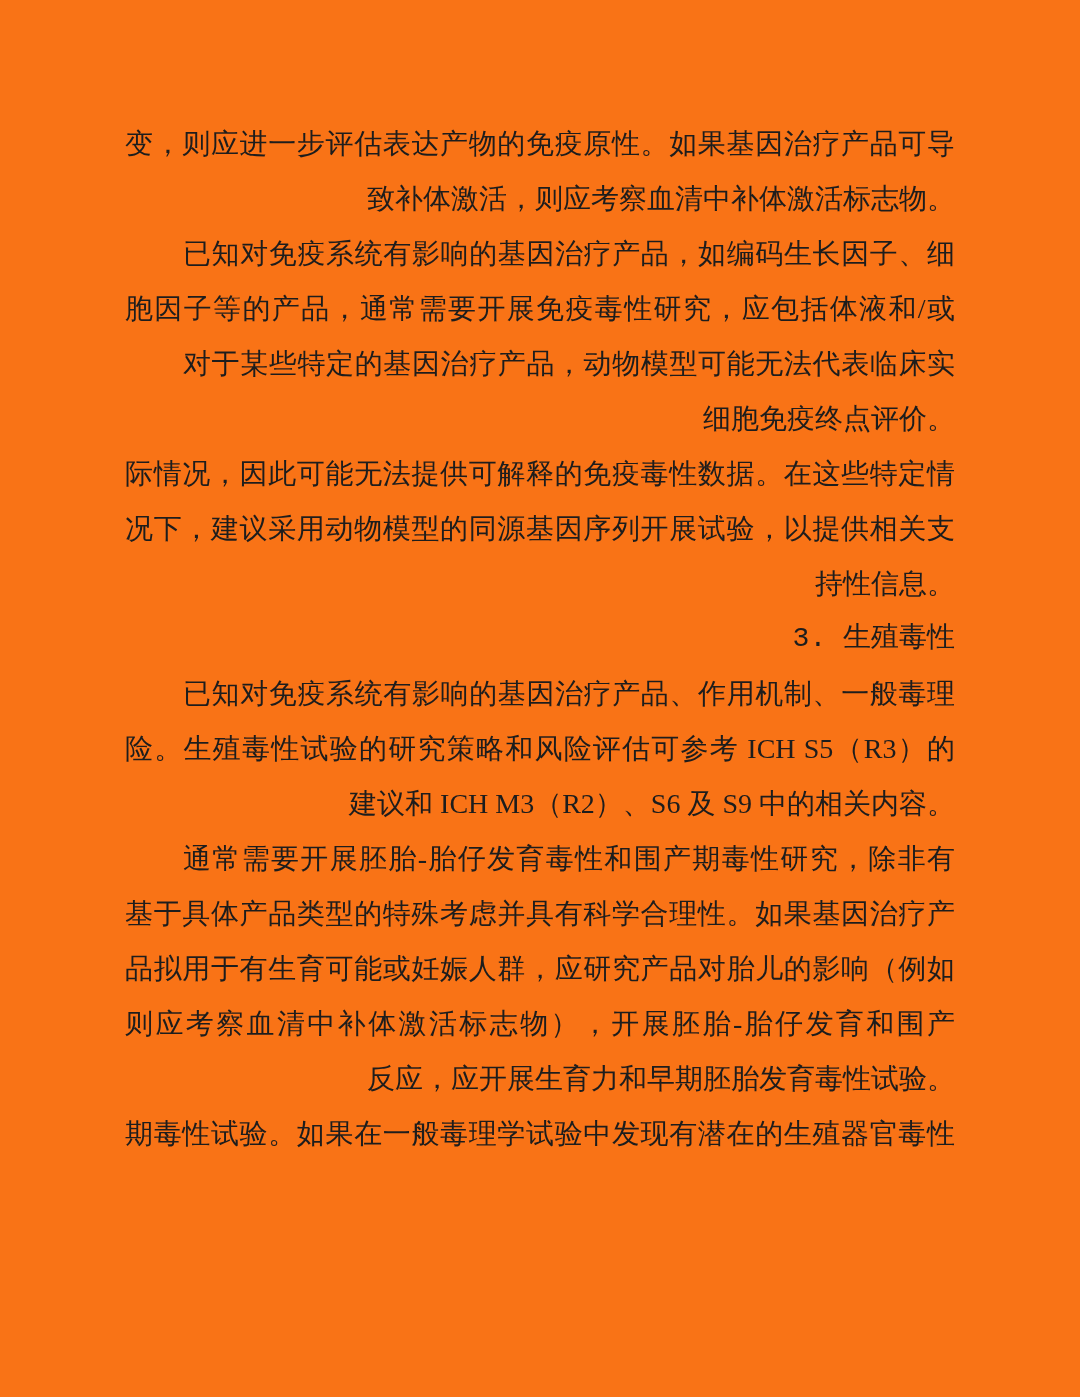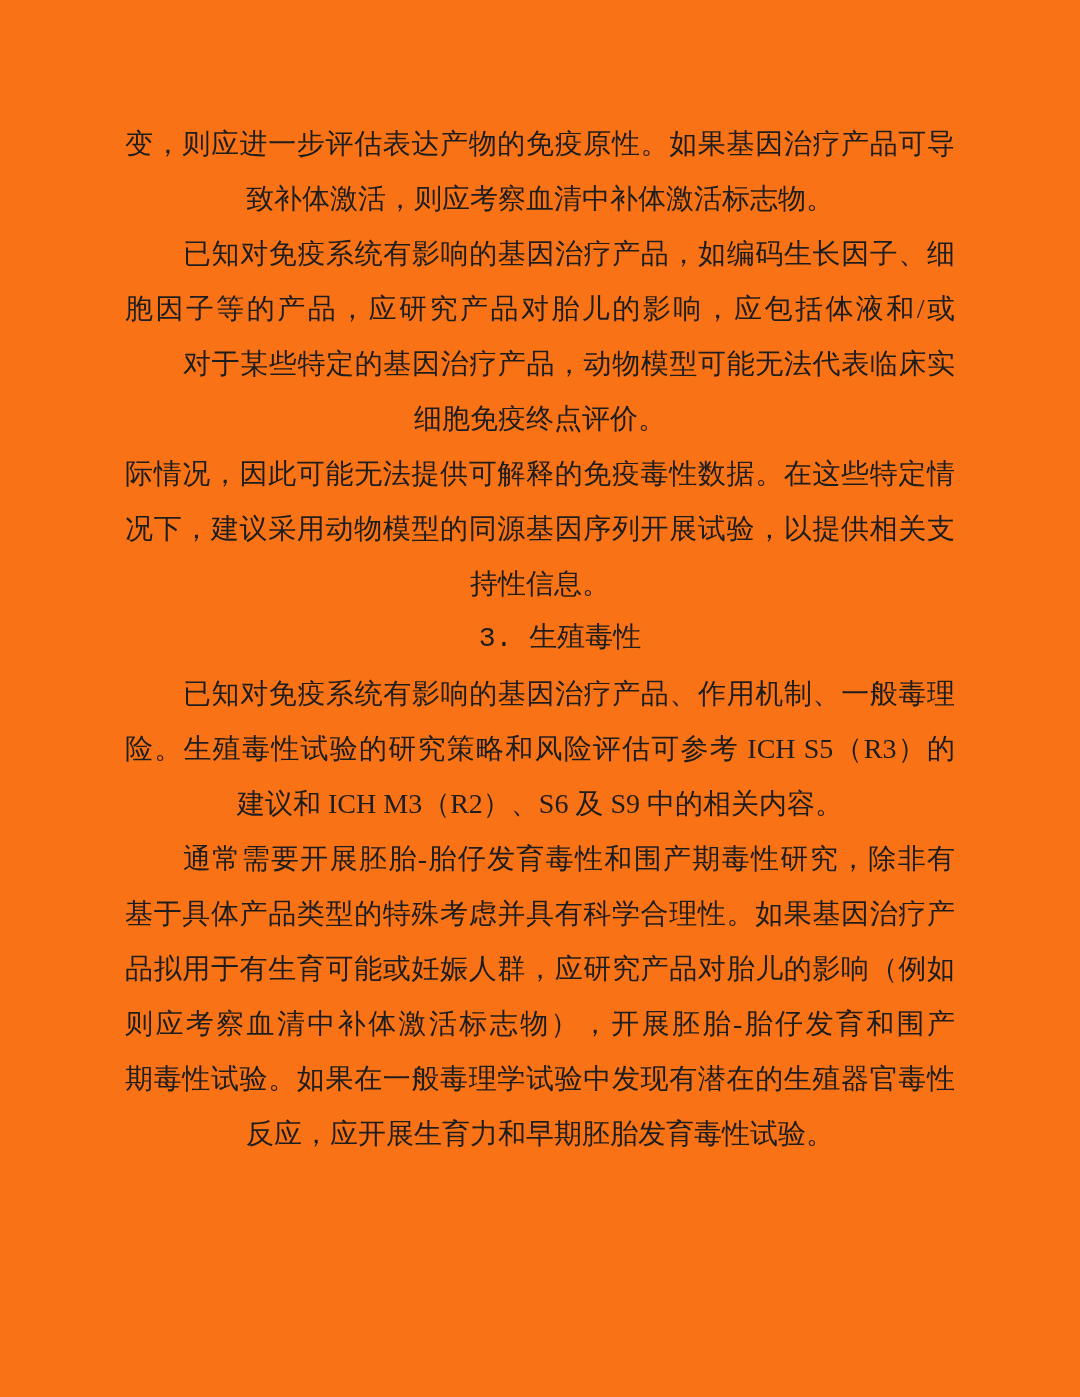--- a/index.html
+++ b/index.html
@@ -22,21 +22,21 @@
     position: absolute;
     left: 125px;
     top: 116px;
     width: 830px;
   }
   .line {
     font-size: 28px;
     height: 55px;
     line-height: 55px;
     overflow: hidden;
-    text-align: center;
+    text-align: right;
     letter-spacing: 0;
   }
   
   .line.j {
     text-align: justify;
     text-align-last: justify;
   }
   
   .line.indent {
     text-indent: 58px;
@@ -60,31 +60,31 @@
   }
 </style>
 </head>
 <body>
 
 <div class="page">
   <div class="content">
     <div class="line j">变，则应进一步评估表达产物的免疫原性。如果基因治疗产品可导</div>
     <div class="line">致补体激活，则应考察血清中补体激活标志物。</div>
     <div class="line j indent">已知对免疫系统有影响的基因治疗产品，如编码生长因子、细</div>
-    <div class="line j">胞因子等的产品，应研究产品对胎儿的影响，应包括体液和/或</div>
+    <div class="line j">胞因子等的产品，通常需要开展免疫毒性研究，应包括体液和/或</div>
     <div class="line j indent">对于某些特定的基因治疗产品，动物模型可能无法代表临床实</div>
     <div class="line">细胞免疫终点评价。</div>
     <div class="line j">际情况，因此可能无法提供可解释的免疫毒性数据。在这些特定情</div>
     <div class="line j">况下，建议采用动物模型的同源基因序列开展试验，以提供相关支</div>
     <div class="line">持性信息。</div>
     <div class="line heading">3. 生殖毒性</div>
     <div class="line j indent">已知对免疫系统有影响的基因治疗产品、作用机制、一般毒理</div>
     <div class="line j">险。生殖毒性试验的研究策略和风险评估可参考 ICH S5（R3）的</div>
     <div class="line">建议和 ICH M3（R2）、S6 及 S9 中的相关内容。</div>
     <div class="line j indent">通常需要开展胚胎-胎仔发育毒性和围产期毒性研究，除非有</div>
     <div class="line j">基于具体产品类型的特殊考虑并具有科学合理性。如果基因治疗产</div>
     <div class="line j">品拟用于有生育可能或妊娠人群，应研究产品对胎儿的影响（例如</div>
     <div class="line j">则应考察血清中补体激活标志物），开展胚胎-胎仔发育和围产</div>
+    <div class="line">反应，应开展生育力和早期胚胎发育毒性试验。</div>
     <div class="line j">期毒性试验。如果在一般毒理学试验中发现有潜在的生殖器官毒性</div>
-    <div class="line">反应，应开展生育力和早期胚胎发育毒性试验。</div>
   </div>
   <div class="page-number">14</div>
 </div>
 
 </body></html>

